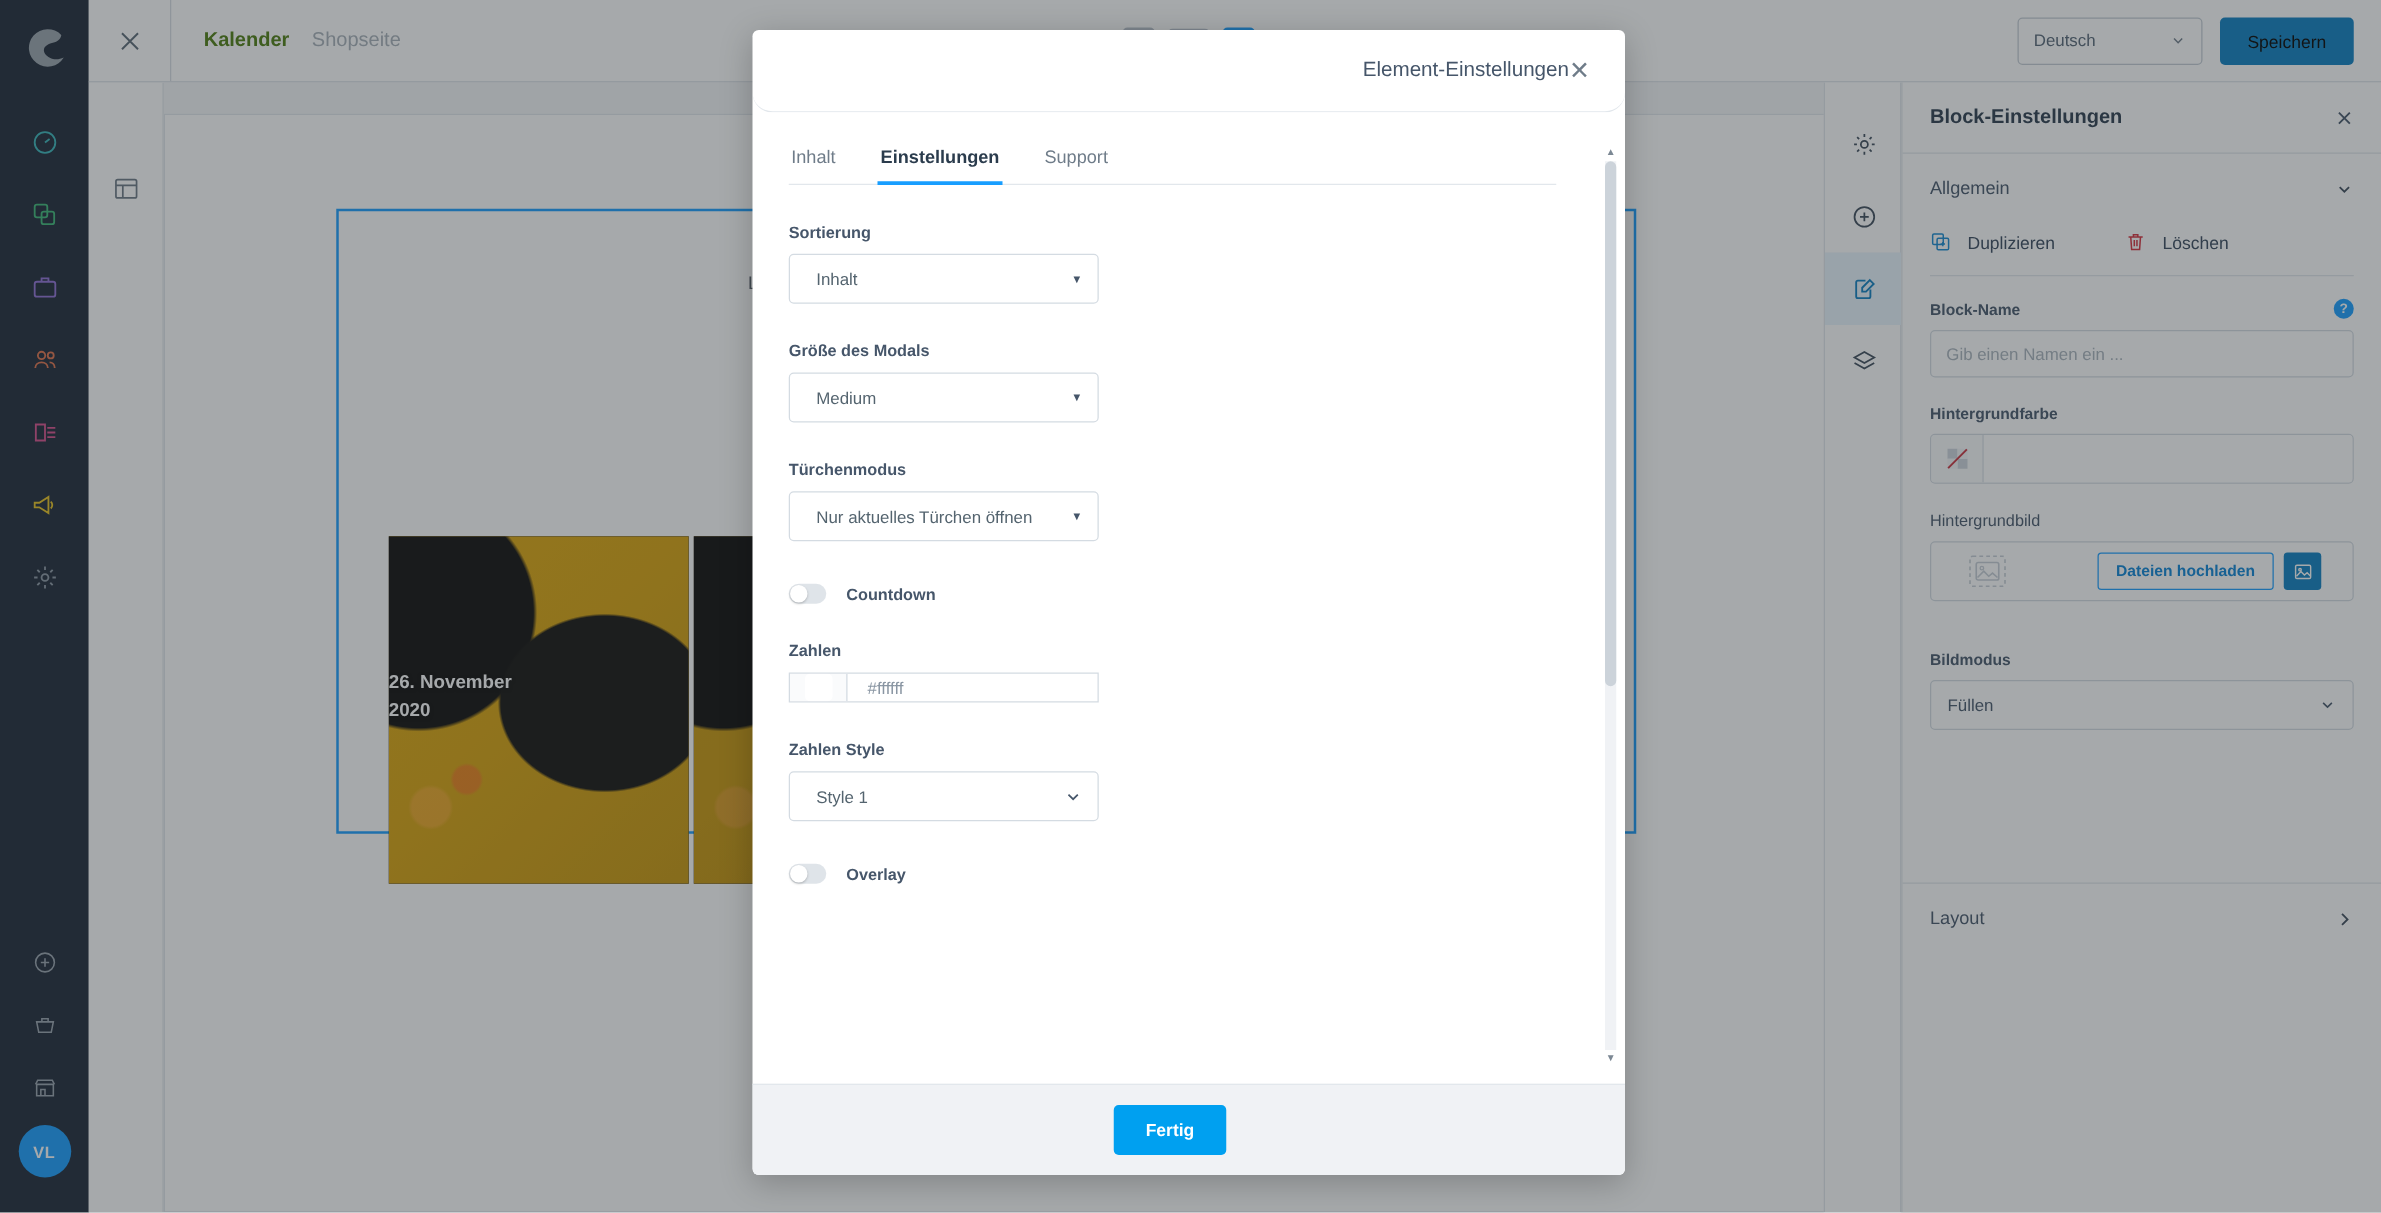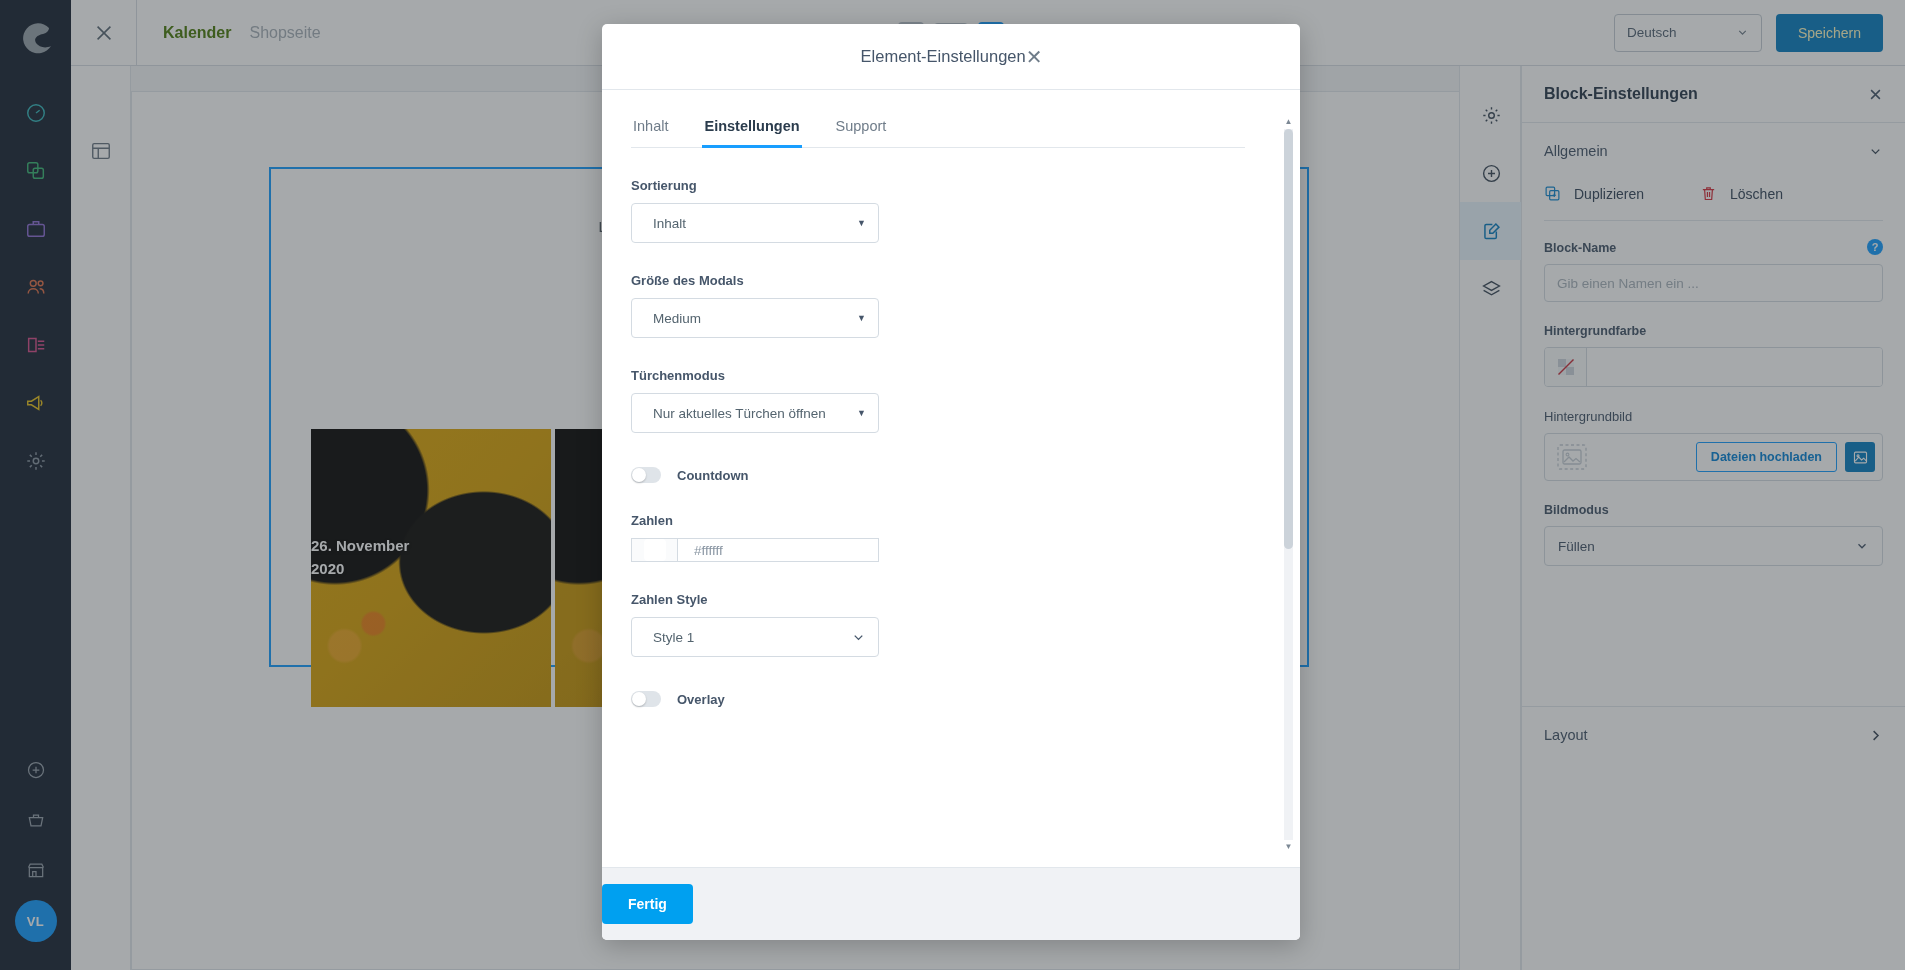--- a/index.html
+++ b/index.html
@@ -55,21 +55,21 @@
   .device-btn.wide { width:34px; height:20px; }
   .device-btn.sel { border-color:#189eff; }
   .device-btn.mini { width:22px; height:16px; border-color:#b8c2cb; }
   .topbar-right { display:flex; align-items:center; gap:14px; padding-right:22px; }
   .lang-select {
     width:148px; height:38px; border:1px solid #c4ccd4; border-radius:4px;
     background:#fff; display:flex; align-items:center; justify-content:space-between;
     padding:0 12px; font-size:13.5px; color:#556575; cursor:pointer;
   }
   .save-btn {
-    height:38px; padding:0 22px; background:#0c7fc1; color:#fef9c3;
+    height:38px; padding:0 22px; background:#0c7fc1; color:#000000;
     border-radius:4px; font-size:14px; display:flex; align-items:center;
     cursor:pointer;
     text-align:center;
   }
 
   
   .canvas-wrap {
     position:absolute; left:71px; top:66px; right:384px; bottom:0;
     background:#f5f7f9; overflow:hidden;
   }
@@ -169,21 +169,21 @@
     font-size:13.5px; color:#a9b3bc; margin-bottom:22px;
   }
   .color-row { display:flex; height:40px; border:1px solid #d4dbe2; border-radius:4px; overflow:hidden; margin-bottom:22px; }
   .color-swatch-cell {
     width:42px; border-right:1px solid #d4dbe2; background:#fafbfc;
     display:flex; align-items:center; justify-content:center;
   }
   .color-rest { flex:1; background:#fff; }
   .upload-row {
     display:flex; align-items:center; height:48px; border:1px solid #d4dbe2;
-    border-radius:4px; padding:0 7px; margin-bottom:22px; gap:8px;
+    border-radius:4px; padding:0 25px; margin-bottom:40px; gap:8px;
   }
   .upload-ph { width:40px; height:32px; display:flex; align-items:center; justify-content:center; }
   .upload-flex { flex:1; }
   .btn-outline {
     height:30px; padding:0 14px; border:1px solid #189eff; border-radius:3px;
     color:#0b84d6; font-size:12.5px; font-weight:bold; display:flex;
     align-items:center; cursor:pointer; background:#fff;
   }
   .btn-icon-blue {
     width:30px; height:30px; background:#0c7fc1; border-radius:3px;
@@ -203,22 +203,22 @@
   .dim { position:absolute; inset:0; background:rgba(42,49,56,.42); z-index:40; }
 
   
   .modal {
     position:absolute; left:602px; top:24px; width:698px; height:916px;
     background:#fff; border-radius:5px; z-index:50;
     box-shadow:0 6px 26px rgba(0,0,0,.22);
     display:flex; flex-direction:column; overflow:hidden;
   }
   .modal-head {
-    height:66px; display:flex; align-items:center; justify-content:center;
-    padding:0 28px 0 29px; border-bottom:1px solid #e2e7ec; flex:0 0 auto;
+    height:66px; display:flex; align-items:center; justify-content:flex-end;
+    padding:0 28px 0 29px; border-bottom:1px solid #e2e7ec; flex:0 0 auto;border-radius:16px;
   }
   .modal-title { font-size:16.5px; color:#46566a; }
   .modal-close { font-size:20px; color:#6f7c89; cursor:pointer; line-height:1; }
   .modal-body { flex:1; position:relative; overflow:hidden; }
   .modal-scroll { position:absolute; inset:0 22px 0 0; padding:0 0 0 29px; }
   .tabs { display:flex; gap:32px; border-bottom:1px solid #e2e7ec; margin:28px 33px 0 0; }
   .tab {
     padding:0 2px 11px; font-size:14.5px; color:#6f7c89; cursor:pointer;
     border-bottom:3px solid transparent; margin-bottom:-1px;
   }
@@ -254,21 +254,21 @@
   .cf-input { flex:1; display:flex; align-items:center; padding-left:16px; font-size:13.5px; color:#8a96a3; }
   .modal-scrollbar {
     position:absolute; right:7px; top:28px; bottom:16px; width:9px;
     display:flex; flex-direction:column; align-items:center;
   }
   .msb-arrow { font-size:8px; color:#7c8894; line-height:1; }
   .msb-track { flex:1; width:9px; background:#f0f2f5; position:relative; margin:3px 0; }
   .msb-thumb { position:absolute; top:0; width:9px; height:420px; background:#ccd3da; border-radius:5px; }
   .modal-foot {
     height:73px; background:#f0f2f5; border-top:1px solid #e2e7ec;
-    display:flex; align-items:center; justify-content:flex-start;
+    display:flex; align-items:center; justify-content:center;
     padding-right:30px; flex:0 0 auto;
   }
   .btn-primary {
     height:40px; padding:0 26px; background:#00a0f0; color:#fff;
     border-radius:4px; font-size:14px; font-weight:bold;
     display:flex; align-items:center; cursor:pointer;
   }
 </style>
 </head>
 <body>

